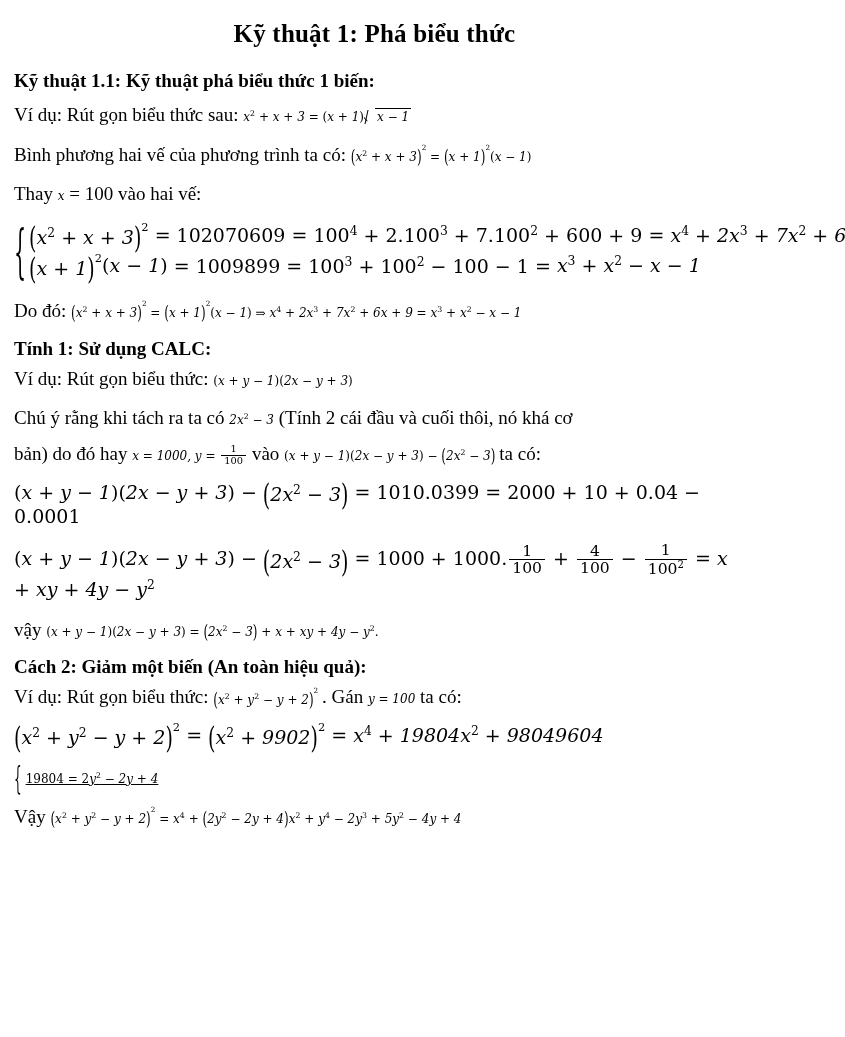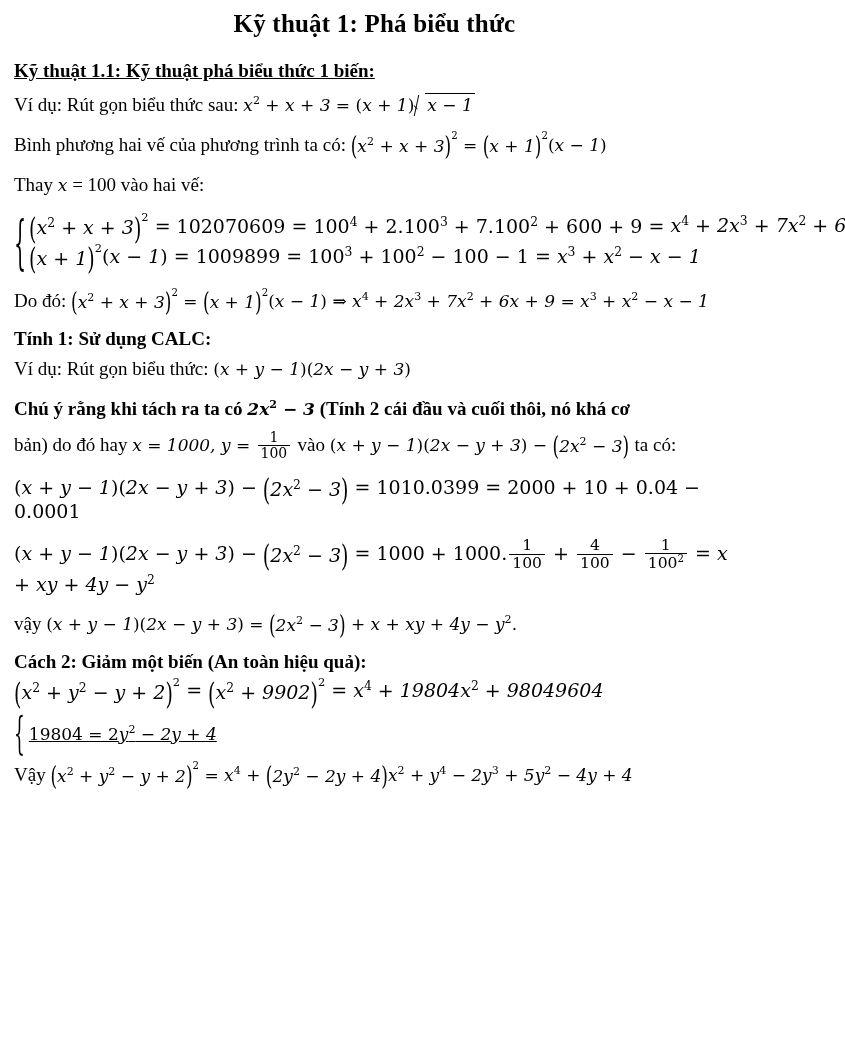--- a/index.html
+++ b/index.html
@@ -9,50 +9,49 @@
   }
   body {
     width: 845px;
     min-height: 1037px;
     font-family: "Liberation Serif", "DejaVu Serif", serif;
     color: #000000;
   }
   .page {
     width: 749px;
     box-sizing: border-box;
-    padding: 6px 14px 10px 14px;
+    padding: 16px 14px 10px 14px;
   }
   .doc-title {
     text-align: center;
     font-weight: bold;
     font-size: 25px;
     margin: 4px 0 22px 0;
     letter-spacing: 0.2px;
   }
   .section-head {
     font-weight: bold;
     font-size: 19px;
-    text-decoration: underline;
     margin: 4px 0 10px 0;
   }
   .sub-head {
     font-weight: bold;
     font-size: 19px;
     margin: 6px 0 6px 0;
   }
   .line {
     font-size: 19px;
     margin: 0 0 14px 0;
     line-height: 1.35;
   }
-  .line.tight { margin-bottom: 10px; font-weight: bold; }
+  .line.tight { margin-bottom: 10px; }
   .math {
     font-family: "DejaVu Serif", "Liberation Serif", serif;
     font-style: italic;
-    font-size: 17px;
+    font-size: 12px;
     white-space: nowrap;
   }
   .mathblock {
     font-family: "DejaVu Serif", "Liberation Serif", serif;
     font-style: italic;
     font-size: 19px;
     margin: 0 0 16px 0;
     display: block;
   }
   .upright { font-style: normal; }
@@ -269,20 +268,29 @@
     <span>vậy</span>
     <span class="math">
       <span class="upright">(</span><i>x</i> + <i>y</i> − 1<span class="upright">)(</span>2<i>x</i> − <i>y</i> + 3<span class="upright">)</span> =
       <span class="bigparen"><span class="pl">(</span><span class="inner">2<i>x</i><sup>2</sup> − 3</span><span class="pr">)</span></span>
       + <i>x</i> + <i>xy</i> + 4<i>y</i> − <i>y</i><sup>2</sup><span class="upright">.</span>
     </span>
   </div>
 
   <div class="sub-head">Cách 2: Giảm một biến (An toàn hiệu quả):</div>
 
+  <div class="line">
+    <span>Ví dụ: Rút gọn biểu thức:</span>
+    <span class="math">
+      <span class="bigparen"><span class="pl">(</span><span class="inner"><i>x</i><sup>2</sup> + <i>y</i><sup>2</sup> − <i>y</i> + 2</span><span class="pr">)</span><span class="exp">2</span></span>
+    </span>
+    <span>. Gán</span>
+    <span class="math"><i>y</i> = 100</span>
+    <span>ta có:</span>
+  </div>
 
   <div class="mathblock">
     <span class="bigparen"><span class="pl">(</span><span class="inner"><i>x</i><sup>2</sup> + <i>y</i><sup>2</sup> − <i>y</i> + 2</span><span class="pr">)</span><span class="exp">2</span></span>
     <span class="upright">=</span>
     <span class="bigparen"><span class="pl">(</span><span class="inner"><i>x</i><sup>2</sup> + 9902</span><span class="pr">)</span><span class="exp">2</span></span>
     <span class="upright">=</span> <i>x</i><sup>4</sup> + 19804<i>x</i><sup>2</sup> + 98049604
   </div>
 
   <div class="line">
     <span class="math inline-system">

